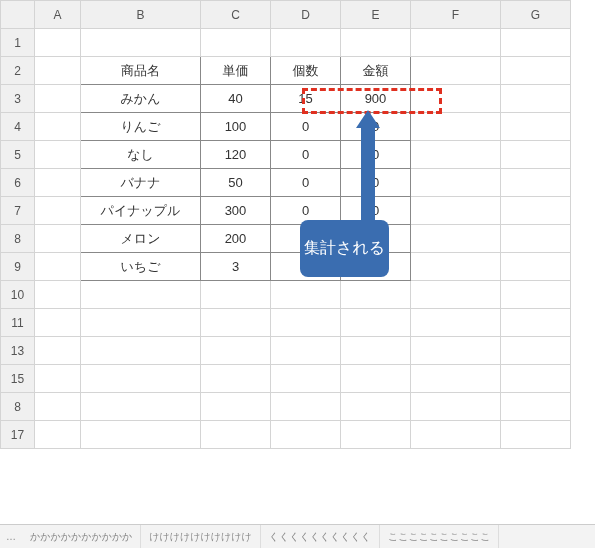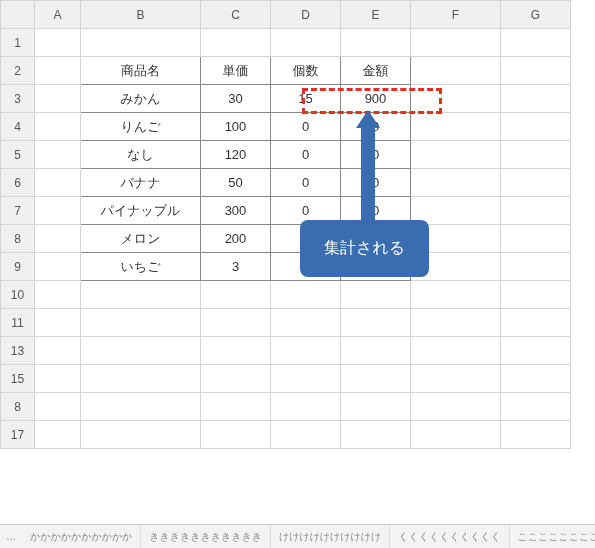--- a/index.html
+++ b/index.html
@@ -67,21 +67,21 @@
     width: 0; height: 0;
     border-left: 12px solid transparent;
     border-right: 12px solid transparent;
     border-bottom: 18px solid #3a6db0;
   }
   .callout-body {
     position: absolute;
     background: #3a6db0;
     color: #fff;
     font-size: 16px;
-    padding: 18px 24px;
+    padding: 18px 4px;
     border-radius: 8px;
     text-align: center;
     white-space: nowrap;
   }
   .tabs {
     position: absolute;
     bottom: 0;
     left: 0;
     right: 0;
     height: 24px;
@@ -155,21 +155,21 @@
           <td class="tblborder left">単価</td>
           <td class="tblborder left">個数</td>
           <td class="tblborder left">金額</td>
           <td></td>
           <td></td>
         </tr>
         <tr>
           <th>3</th>
           <td></td>
           <td class="tblborder left">みかん</td>
-          <td class="tblborder right">30</td>
+          <td class="tblborder right">40</td>
           <td class="tblborder right">15</td>
           <td class="tblborder right">900</td>
           <td></td>
           <td></td>
         </tr>
         <tr>
           <th>4</th>
           <td></td>
           <td class="tblborder left">りんご</td>
           <td class="tblborder right">100</td>
@@ -301,18 +301,17 @@
     </div>
   </div>
 </div>
 
 <div class="tabs">
   <div class="tab-nav">
     <span>…</span>
   </div>
   <div id="tabs-container" style="display:flex;">
       <div class="sheet-tab">かかかかかかかかかか</div>
-      <div class="sheet-tab">ききききききききききき</div>
       <div class="sheet-tab">けけけけけけけけけけ</div>
       <div class="sheet-tab">くくくくくくくくくく</div>
       <div class="sheet-tab">ここここここここここ</div>
     </div>
 </div>
 
 </body></html>

